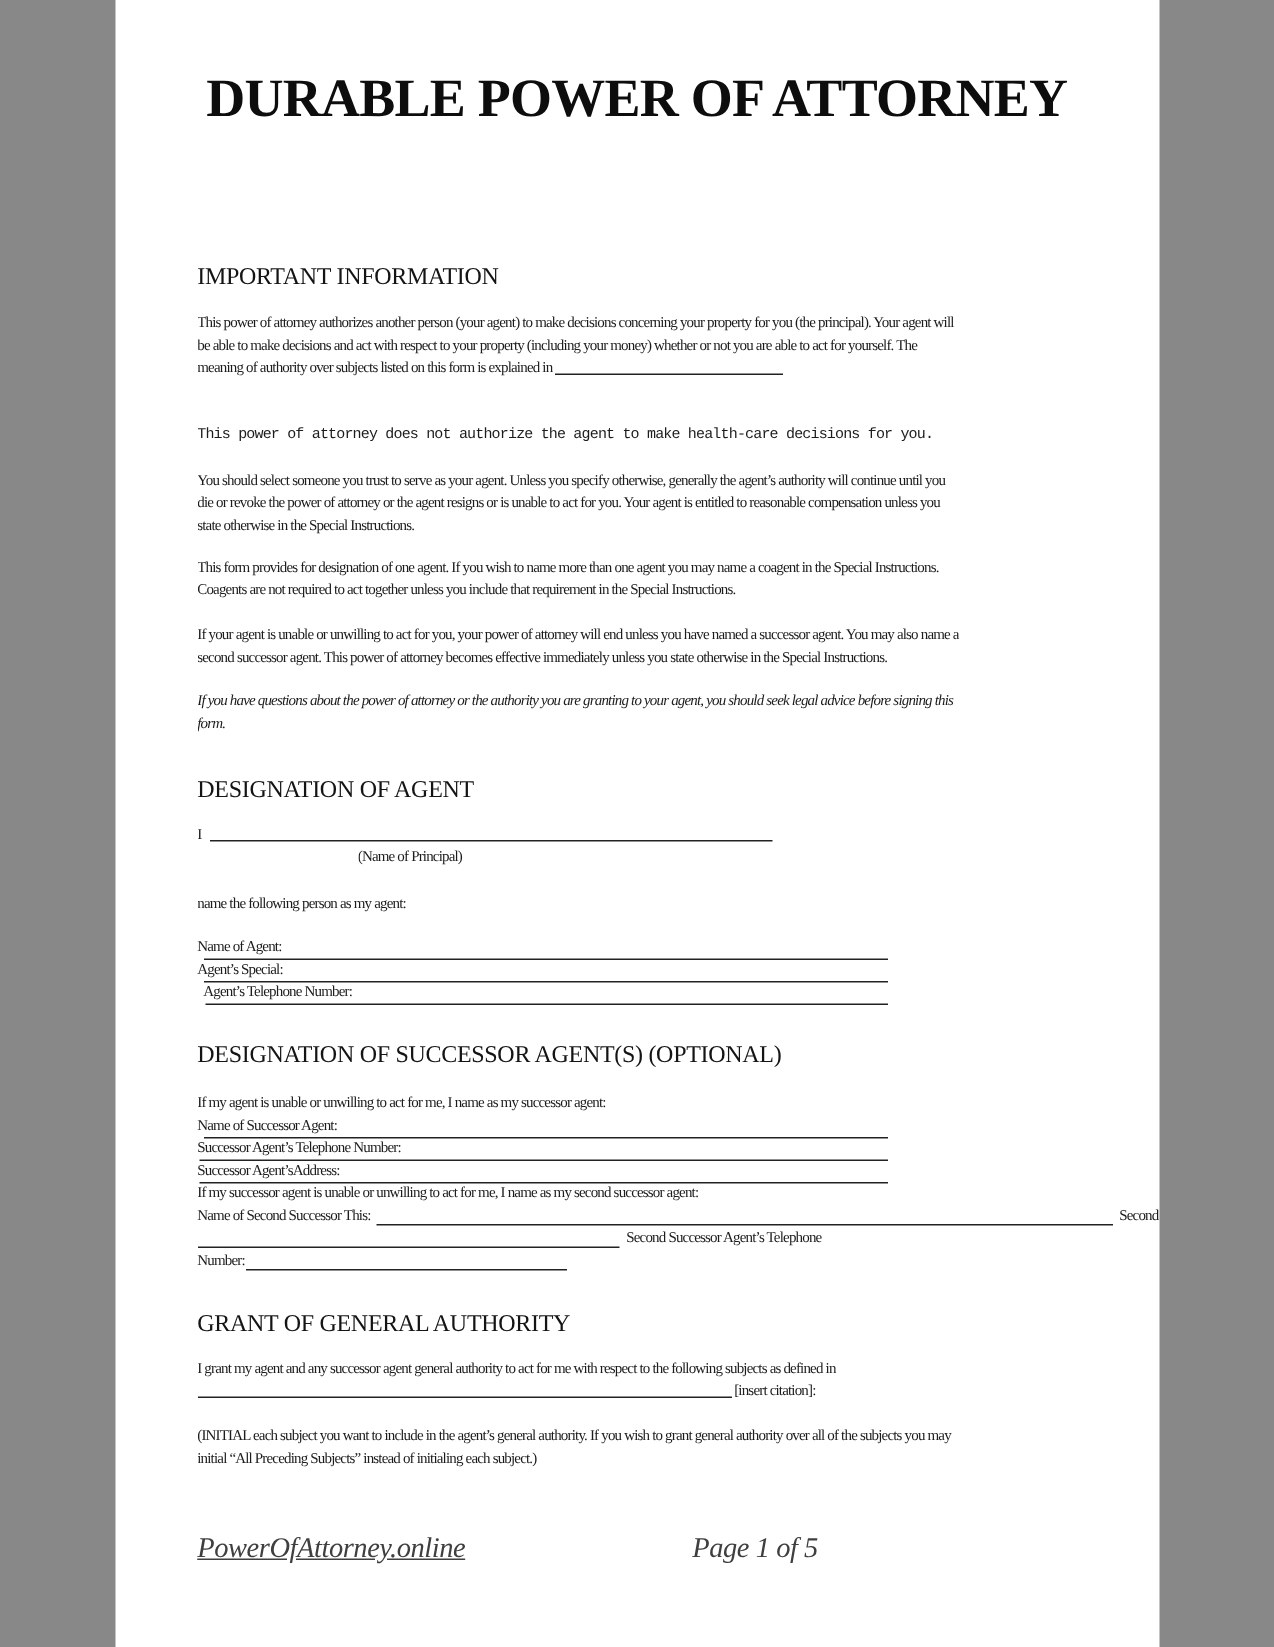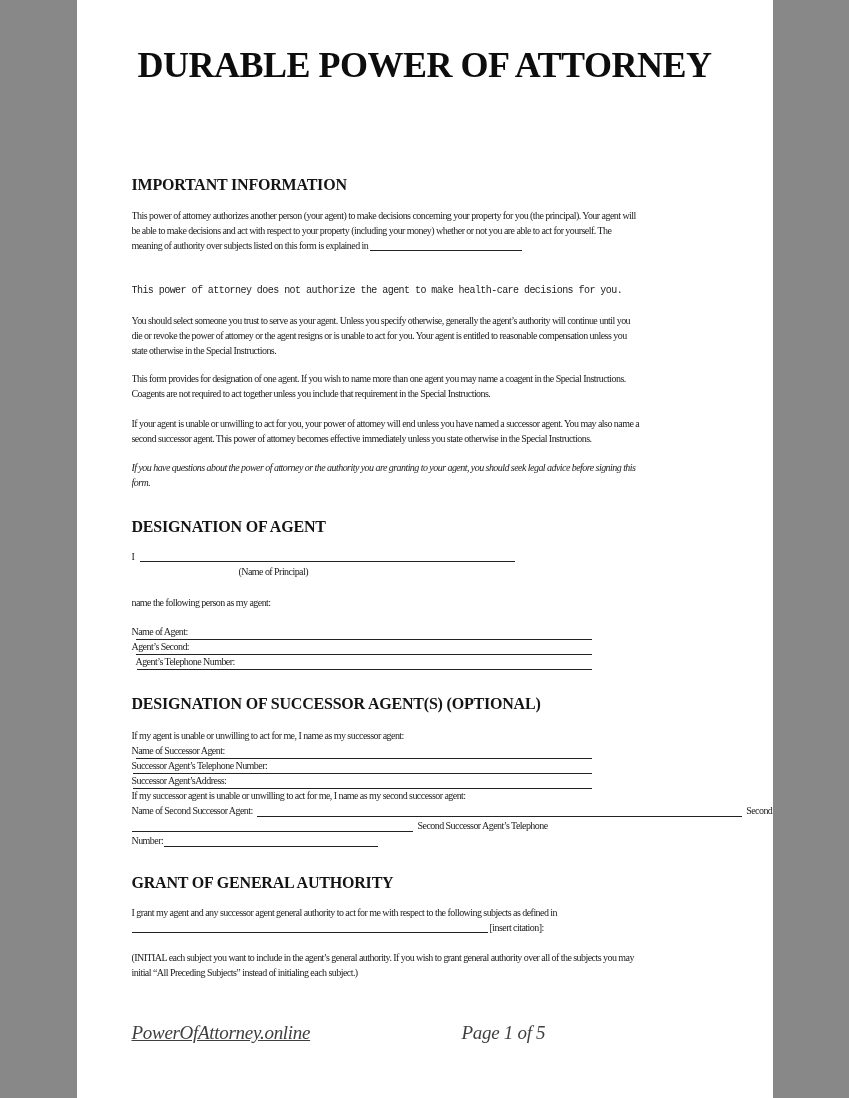--- a/index.html
+++ b/index.html
@@ -16,21 +16,21 @@
   .doc-title {
     position:absolute; top:44px; left:0; right:0;
     text-align:center;
     font-size:36px; font-weight:bold;
     letter-spacing:-0.5px;
     color:#0d0d0d;
     white-space:nowrap;
   }
   .section-heading {
     position:absolute; left:55px;
-    font-size:16px; font-weight:bold;
+    font-size:16px; font-weight:normal;
     letter-spacing:-0.2px;
     color:#141414;
     white-space:nowrap;
   }
   .bodyblock {
     position:absolute; left:55px; width:739px;
     font-size:10px; line-height:15px;
     letter-spacing:-0.55px;
     color:#1c1c1c;
   }
@@ -138,21 +138,21 @@
   <div class="bodyblock" style="top:595px;">
     <div class="tline">name the following person as my agent:</div>
   </div>
 
   <div class="bodyblock" style="top:624px;">
     <div class="fline w-fixed-460">
       <span class="lbl">Name of Agent:</span>
       <span class="fblank"></span>
     </div>
     <div class="fline w-fixed-460">
-      <span class="lbl">Agent’s Second:</span>
+      <span class="lbl">Agent’s Special:</span>
       <span class="fblank"></span>
     </div>
     <div class="fline w-fixed-460 pad-left">
       <span class="lbl">Agent’s Telephone Number:</span>
       <span class="fblank tight"></span>
     </div>
   </div>
 
   <div class="section-heading" style="top:695px;">DESIGNATION OF SUCCESSOR AGENT(S) (OPTIONAL)</div>
 
@@ -165,21 +165,21 @@
     <div class="fline w-fixed-460">
       <span class="lbl">Successor Agent’s Telephone Number:</span>
       <span class="fblank tight"></span>
     </div>
     <div class="fline w-fixed-460">
       <span class="lbl">Successor Agent’sAddress:</span>
       <span class="fblank tight"></span>
     </div>
     <div class="tline">If my successor agent is unable or unwilling to act for me, I name as my second successor agent:</div>
     <div class="fline">
-      <span class="lbl">Name of Second Successor Agent:</span>
+      <span class="lbl">Name of Second Successor This:</span>
       <span class="fblank" style="margin-right:4px;"></span>
       <span class="lbl">Second Successor Agent’s Address:</span>
     </div>
     <div class="fline">
       <span class="fblank tight w-280" style="flex:0 0 auto; margin-left:0; margin-right:5px;"></span>
       <span class="lbl">Second Successor Agent’s Telephone</span>
     </div>
     <div class="fline">
       <span class="lbl">Number:</span>
       <span class="fblank tight w-215" style="flex:0 0 auto;"></span>

